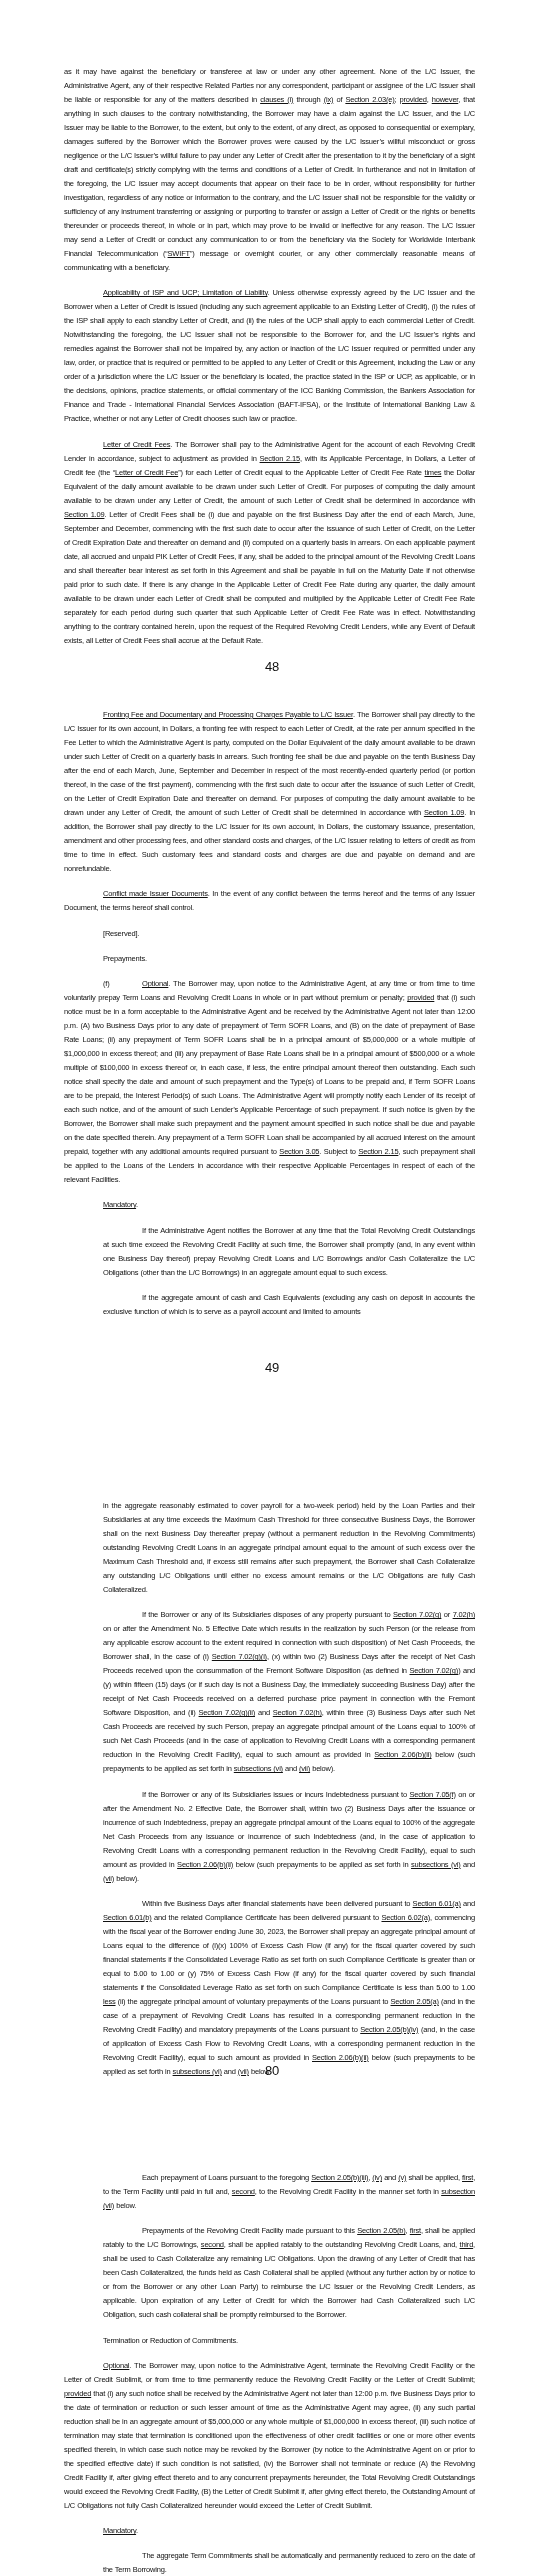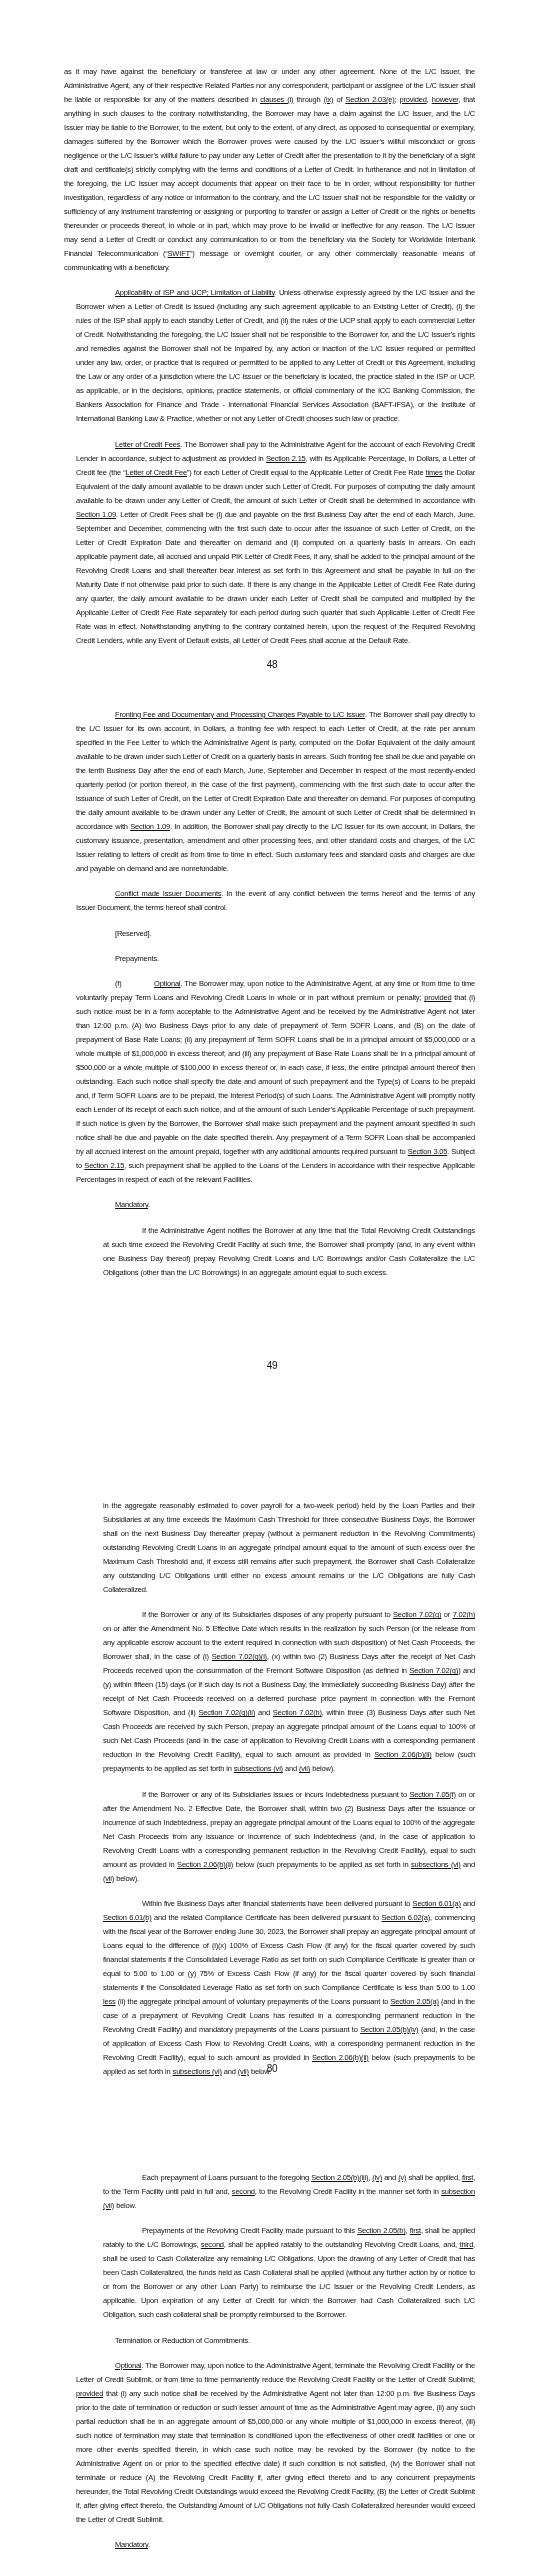--- a/index.html
+++ b/index.html
@@ -3,27 +3,27 @@
 <meta charset="utf-8">
 <style>
   html, body { margin: 0; padding: 0; background: #ffffff; }
   body { width: 544px; height: 2813px; position: relative; overflow: hidden;
          font-family: "Liberation Sans", "DejaVu Sans", sans-serif; color: #111; }
   .page { position: absolute; left: 0; width: 544px; }
   .col { position: absolute; left: 64px; width: 411px; }
   .para { margin: 0; font-size: 7.5px; line-height: 14px; text-align: justify;
           text-align-last: left; transform-origin: 0 0; letter-spacing: -0.2px;
           word-spacing: 0.2px; }
-  .para.indent { text-indent: 39px; margin-left: 12px; }
+  .para.indent { text-indent: 39px; }
   .para.nested { margin-left: 39px; text-indent: 39px; }
   .para.nested-noind { margin-left: 39px; }
   .gap { height: 11.3px; }
   .u { text-decoration: underline; text-underline-offset: 1px; }
   .pagenum { position: absolute; left: 0; width: 544px; text-align: center;
-             font-size: 10px; letter-spacing: -0.2px; }
+             font-size: 13px; letter-spacing: -0.2px; }
   .tab { display: inline-block; width: 39px; text-indent: 0; }
 </style>
 </head>
 <body>
 
 <div id="doc">
   <div class="page" id="page-0" style="top:0;">
     <div class="col" id="col-0" style="top:65px;">
         <p class="para plain"><span>as it may have against the beneficiary or transferee at law or under any other agreement.  None of the L/C Issuer, the Administrative Agent, any of their respective Related Parties nor any correspondent, participant or assignee of the L/C Issuer shall be liable or responsible for any of the matters described in </span><span class="u">clauses (i)</span><span> through </span><span class="u">(ix)</span><span> of </span><span class="u">Section 2.03(e)</span><span>; </span><span class="u">provided</span><span>, </span><span class="u">however</span><span>, that anything in such clauses to the contrary notwithstanding, the Borrower may have a claim against the L/C Issuer, and the L/C Issuer may be liable to the Borrower, to the extent, but only to the extent, of any direct, as opposed to consequential or exemplary, damages suffered by the Borrower which the Borrower proves were caused by the L/C Issuer’s willful misconduct or gross negligence or the L/C Issuer’s willful failure to pay under any Letter of Credit after the presentation to it by the beneficiary of a sight draft and certificate(s) strictly complying with the terms and conditions of a Letter of Credit.  In furtherance and not in limitation of the foregoing, the L/C Issuer may accept documents that appear on their face to be in order, without responsibility for further investigation, regardless of any notice or information to the contrary, and the L/C Issuer shall not be responsible for the validity or sufficiency of any instrument transferring or assigning or purporting to transfer or assign a Letter of Credit or the rights or benefits thereunder or proceeds thereof, in whole or in part, which may prove to be invalid or ineffective for any reason.  The L/C Issuer may send a Letter of Credit or conduct any communication to or from the beneficiary via the Society for Worldwide Interbank Financial Telecommunication (“</span><span class="u">SWIFT</span><span>”) message or overnight courier, or any other commercially reasonable means of communicating with a beneficiary.</span></p>
         <div class="gap"></div>
@@ -42,20 +42,21 @@
         <p class="para indent"><span>[Reserved].</span></p>
         <div class="gap"></div>
         <p class="para indent"><span>Prepayments.</span></p>
         <div class="gap"></div>
         <p class="para indent"><span class="tab">(f)</span><span class="u">Optional</span><span>.  The Borrower may, upon notice to the Administrative Agent, at any time or from time to time voluntarily prepay Term Loans and Revolving Credit Loans in whole or in part without premium or penalty; </span><span class="u">provided</span><span> that (i) such notice must be in a form acceptable to the Administrative Agent and be received by the Administrative Agent not later than 12:00 p.m. (A) two Business Days prior to any date of prepayment of Term SOFR Loans, and (B) on the date of prepayment of Base Rate Loans; (ii) any prepayment of Term SOFR Loans shall be in a principal amount of $5,000,000 or a whole multiple of $1,000,000 in excess thereof; and (iii) any prepayment of Base Rate Loans shall be in a principal amount of $500,000 or a whole multiple of $100,000 in excess thereof or, in each case, if less, the entire principal amount thereof then outstanding.  Each such notice shall specify the date and amount of such prepayment and the Type(s) of Loans to be prepaid and, if Term SOFR Loans are to be prepaid, the Interest Period(s) of such Loans.  The Administrative Agent will promptly notify each Lender of its receipt of each such notice, and of the amount of such Lender’s Applicable Percentage of such prepayment.  If such notice is given by the Borrower, the Borrower shall make such prepayment and the payment amount specified in such notice shall be due and payable on the date specified therein.  Any prepayment of a Term SOFR Loan shall be accompanied by all accrued interest on the amount prepaid, together with any additional amounts required pursuant to </span><span class="u">Section 3.05</span><span>.  Subject to </span><span class="u">Section 2.15</span><span>, such prepayment shall be applied to the Loans of the Lenders in accordance with their respective Applicable Percentages in respect of each of the relevant Facilities.</span></p>
         <div class="gap"></div>
         <p class="para indent"><span class="u">Mandatory</span><span>.</span></p>
         <div class="gap"></div>
         <p class="para nested"><span>If the Administrative Agent notifies the Borrower at any time that the Total Revolving Credit Outstandings at such time exceed the Revolving Credit Facility at such time, the Borrower shall promptly (and, in any event within one Business Day thereof) prepay Revolving Credit Loans and L/C Borrowings and/or Cash Collateralize the L/C Obligations (other than the L/C Borrowings) in an aggregate amount equal to such excess.</span></p>
         <div class="gap"></div>
+        <p class="para nested"><span>If the aggregate amount of cash and Cash Equivalents (excluding any cash on deposit in accounts the exclusive function of which is to serve as a payroll account and limited to amounts</span></p>
       </div>
     <div class="pagenum" style="top:1360px;">49</div>
   </div>
   <div class="page" id="page-2" style="top:0;">
     <div class="col" id="col-2" style="top:1499px;">
         <p class="para nested-noind"><span>in the aggregate reasonably estimated to cover payroll for a two-week period) held by the Loan Parties and their Subsidiaries at any time exceeds the Maximum Cash Threshold for three consecutive Business Days, the Borrower shall on the next Business Day thereafter prepay (without a permanent reduction in the Revolving Commitments) outstanding Revolving Credit Loans in an aggregate principal amount equal to the amount of such excess over the Maximum Cash Threshold and, if excess still remains after such prepayment, the Borrower shall Cash Collateralize any outstanding L/C Obligations until either no excess amount remains or the L/C Obligations are fully Cash Collateralized.</span></p>
         <div class="gap"></div>
         <p class="para nested"><span>If the Borrower or any of its Subsidiaries disposes of any property pursuant to </span><span class="u">Section 7.02(g)</span><span> or </span><span class="u">7.02(h)</span><span> on or after the Amendment No. 5 Effective Date which results in the realization by such Person (or the release from any applicable escrow account to the extent required in connection with such disposition) of Net Cash Proceeds, the Borrower shall, in the case of (i) </span><span class="u">Section 7.02(g)(i)</span><span>, (x) within two (2) Business Days after the receipt of Net Cash Proceeds received upon the consummation of the Fremont Software Disposition (as defined in </span><span class="u">Section 7.02(g)</span><span>) and (y) within fifteen (15) days (or if such day is not a Business Day, the immediately succeeding Business Day) after the receipt of Net Cash Proceeds received on a deferred purchase price payment in connection with the Fremont Software Disposition, and (ii) </span><span class="u">Section 7.02(g)(ii)</span><span> and </span><span class="u">Section 7.02(h)</span><span>, within three (3) Business Days after such Net Cash Proceeds are received by such Person, prepay an aggregate principal amount of the Loans equal to 100% of such Net Cash Proceeds (and in the case of application to Revolving Credit Loans with a corresponding permanent reduction in the Revolving Credit Facility), equal to such amount as provided in </span><span class="u">Section 2.06(b)(ii)</span><span> below (such prepayments to be applied as set forth in </span><span class="u">subsections (vi)</span><span> and </span><span class="u">(vii)</span><span> below).</span></p>
         <div class="gap"></div>
         <p class="para nested"><span>If the Borrower or any of its Subsidiaries issues or incurs Indebtedness pursuant to </span><span class="u">Section 7.05(f)</span><span> on or after the Amendment No. 2 Effective Date, the Borrower shall, within two (2) Business Days after the issuance or incurrence of such Indebtedness, prepay an aggregate principal amount of the Loans equal to 100% of the aggregate Net Cash Proceeds from any issuance or incurrence of such Indebtedness (and, in the case of application to Revolving Credit Loans with a corresponding permanent reduction in the Revolving Credit Facility), equal to such amount as provided in </span><span class="u">Section 2.06(b)(ii)</span><span> below (such prepayments to be applied as set forth in </span><span class="u">subsections (vi)</span><span> and </span><span class="u">(vii)</span><span> below).</span></p>
@@ -69,19 +70,20 @@
         <p class="para nested"><span>Each prepayment of Loans pursuant to the foregoing </span><span class="u">Section 2.05(b)(iii)</span><span>, </span><span class="u">(iv)</span><span> and </span><span class="u">(v)</span><span> shall be applied, </span><span class="u">first</span><span>, to the Term Facility until paid in full and, </span><span class="u">second</span><span>, to the Revolving Credit Facility in the manner set forth in </span><span class="u">subsection (vii)</span><span> below.</span></p>
         <div class="gap"></div>
         <p class="para nested"><span>Prepayments of the Revolving Credit Facility made pursuant to this </span><span class="u">Section 2.05(b)</span><span>, </span><span class="u">first</span><span>, shall be applied ratably to the L/C Borrowings, </span><span class="u">second</span><span>, shall be applied ratably to the outstanding Revolving Credit Loans, and, </span><span class="u">third</span><span>, shall be used to Cash Collateralize any remaining L/C Obligations.  Upon the drawing of any Letter of Credit that has been Cash Collateralized, the funds held as Cash Collateral shall be applied (without any further action by or notice to or from the Borrower or any other Loan Party) to reimburse the L/C Issuer or the Revolving Credit Lenders, as applicable. Upon expiration of any Letter of Credit for which the Borrower had Cash Collateralized such L/C Obligation, such cash collateral shall be promptly reimbursed to the Borrower.</span></p>
         <div class="gap"></div>
         <p class="para indent"><span>Termination or Reduction of Commitments.</span></p>
         <div class="gap"></div>
         <p class="para indent"><span class="u">Optional</span><span>.  The Borrower may, upon notice to the Administrative Agent, terminate the Revolving Credit Facility or the Letter of Credit Sublimit, or from time to time permanently reduce the Revolving Credit Facility or the Letter of Credit Sublimit; </span><span class="u">provided</span><span> that (i) any such notice shall be received by the Administrative Agent not later than 12:00 p.m. five Business Days prior to the date of termination or reduction or such lesser amount of time as the Administrative Agent may agree, (ii) any such partial reduction shall be in an aggregate amount of $5,000,000 or any whole multiple of $1,000,000 in excess thereof, (iii) such notice of termination may state that termination is conditioned upon the effectiveness of other credit facilities or one or more other events specified therein, in which case such notice may be revoked by the Borrower (by notice to the Administrative Agent on or prior to the specified effective date) if such condition is not satisfied, (iv) the Borrower shall not terminate or reduce (A) the Revolving Credit Facility if, after giving effect thereto and to any concurrent prepayments hereunder, the Total Revolving Credit Outstandings would exceed the Revolving Credit Facility, (B) the Letter of Credit Sublimit if, after giving effect thereto, the Outstanding Amount of L/C Obligations not fully Cash Collateralized hereunder would exceed the Letter of Credit Sublimit.</span></p>
         <div class="gap"></div>
         <p class="para indent"><span class="u">Mandatory</span><span>.</span></p>
         <div class="gap"></div>
+        <p class="para nested"><span>The aggregate Term Commitments shall be automatically and permanently reduced to zero on the date of the Term Borrowing.</span></p>
         <div class="gap"></div>
         <p class="para nested"><span>If at any time the Borrower is required to make a mandatory prepayment of Revolving Credit Loans under </span><span class="u">Sections 2.05(b)(iii)</span><span>, </span><span class="u">2.05(b)(iv)</span><span> or </span><span class="u">2.05(b)(v)</span><span>, the Revolving Credit Facility shall be automatically and permanently reduced on the date of such required prepayment thereunder by an amount equal to the amount of such prepayment.  The Administrative Agent will promptly notify the Lenders of any such termination or reduction of the Revolving Credit Facility and any reduction of the Revolving Credit Facility under this </span><span class="u">clause (b)</span><span> shall be applied to the Revolving Credit Commitment of each Revolving Credit Lender according to its Applicable Percentage.</span></p>
       </div>
 
   </div>
 </div>
 
 
 </body></html>

